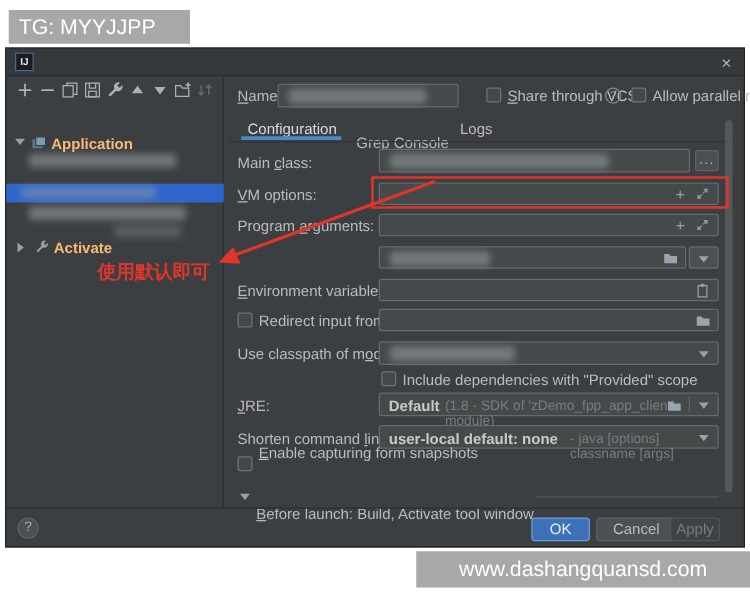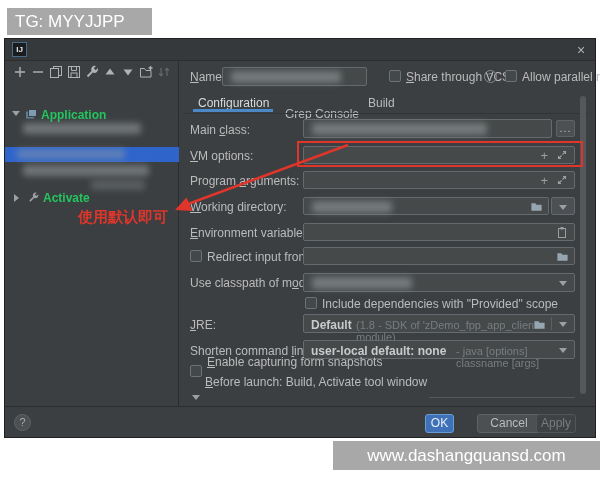--- a/index.html
+++ b/index.html
@@ -14,21 +14,21 @@
 
   
   .dialog { left:4px; top:38px; width:592px; height:400px; background:#3c3f41; border:1px solid #202123; color:#bbbbbb; font-size:12px; }
   .titlebar { left:0; top:0; width:100%; height:22px; background:#36393b; border-bottom:1px solid #2b2d2e; }
   .title { left:24px; top:4px; font-size:12px; color:#bbbbbb; }
   .appicon { left:7px; top:3px; width:15px; height:15px; background:#1a1d1f; border:1px solid #4a6a8a; color:#e8e8e8; font-size:8px; font-weight:bold; text-align:center; line-height:13px; }
   .close { left:567px; top:2px; width:18px; height:18px; color:#b0b3b5; font-size:14px; text-align:center; line-height:18px; cursor:pointer; }
 
   .leftpanel { left:0; top:22px; width:174px; height:345px; border-right:1px solid #2b2d2e; }
   .toolbar-icon { width:16px; height:16px; top:3px; }
-  .tree-label { font-weight:bold; color:#22c55e; }
+  .tree-label { font-weight:bold; color:#fdba74; }
   .caret-down { width:0; height:0; border-left:4px solid transparent; border-right:4px solid transparent; border-top:5px solid #9da0a2; }
   .caret-right { width:0; height:0; border-top:4px solid transparent; border-bottom:4px solid transparent; border-left:5px solid #9da0a2; }
   .sel-row { left:0; top:86px; width:174px; height:15px; background:#2f65ca; }
   .blob { background:#9aa0a3; opacity:.55; border-radius:3px; filter:blur(3px); }
   .blob2 { background:#7d8386; opacity:.45; border-radius:3px; filter:blur(3px); }
 
   .lbl { color:#bbbbbb; font-size:12px; white-space:nowrap; }
   u { text-decoration:underline; }
   .field { background:#45494a; border:1px solid #646a6d; border-radius:2px; height:19px; }
   .combo { background:#45494a; border:1px solid #646a6d; border-radius:2px; height:19px; }
@@ -139,21 +139,21 @@
     <div class="abs blob" style="left:8px;top:3px;width:110px;height:12px"></div>
   </div>
   <div class="abs cb" style="left:384px;top:31px"></div>
   <span class="abs lbl" style="left:401px;top:31px"><u>S</u>hare through VCS</span>
   <div class="abs infocircle" style="left:479px;top:31px">?</div>
   <div class="abs cb" style="left:500px;top:31px"></div>
   <span class="abs lbl" style="left:517px;top:31px">Allow parallel rn</span>
 
   <span class="abs tab sel" style="left:193px;top:57px">Configuration</span>
   <span class="abs tab" style="left:280px;top:68px">Grep Console</span>
-  <span class="abs tab" style="left:363px;top:57px">Build</span>
+  <span class="abs tab" style="left:363px;top:57px">Logs</span>
   <div class="abs tabs-line"></div>
   <div class="abs tab-underline"></div>
 
   <span class="abs lbl" style="left:185px;top:84px">Main <u>c</u>lass:</span>
   <div class="abs field" style="left:298px;top:80px;width:249px">
     <div class="abs blob" style="left:8px;top:3px;width:175px;height:12px"></div>
   </div>
   <div class="abs browse" style="left:551px;top:81px;width:19px;height:17px">...</div>
 
   <span class="abs lbl" style="left:185px;top:110px"><u>V</u>M options:</span>
@@ -167,21 +167,20 @@
 
   <span class="abs lbl" style="left:185px;top:135px">Program <u>a</u>rguments:</span>
   <div class="abs field" style="left:298px;top:132px;width:272px;height:18px">
     <span class="abs plus-glyph" style="right:26px;top:0">+</span>
     <span class="abs" style="right:6px;top:2px">
       <svg width="12" height="12" viewBox="0 0 12 12">
           <path d="M7 2.5h2.5V5M9.5 2.5 6.5 5.5M5 9.5H2.5V7M2.5 9.5 5.5 6.5" fill="none" stroke="#9da0a2" stroke-width="1.1"></path>
         </svg></span>
   </div>
 
-  <span class="abs lbl" style="left:185px;top:161px"><u>W</u>orking directory:</span>
   <div class="abs field" style="left:298px;top:158px;width:246px;height:18px">
     <div class="abs blob" style="left:8px;top:3px;width:80px;height:12px"></div>
     <span class="abs" style="right:5px;top:2px">
       <svg width="13" height="13" viewBox="0 0 14 14">
           <path d="M1.5 3.5h4.2l1.3 1.7h5.5v6.3H1.5z" fill="#97a5b0"></path>
         </svg></span>
   </div>
   <div class="abs field" style="left:546px;top:158px;width:24px;height:18px;background:#4c5052">
     <span class="tri" style="left:7px;top:7px"></span>
   </div>
@@ -229,28 +228,28 @@
   <div class="abs combo" style="left:298px;top:301px;width:272px">
     <span class="abs boldval" style="left:7px;top:3px;font-size:12px">user-local default: none</span>
     <span class="abs hint" style="left:152px;top:4px;font-size:11px">- java [options] classname [args]</span>
     <span class="tri" style="right:7px;top:7px"></span>
   </div>
 
   <div class="abs cb" style="left:185px;top:326px"></div>
   <span class="abs lbl" style="left:202px;top:316px"><u>E</u>nable capturing form snapshots</span>
 
   <span class="abs caret-down" style="left:187px;top:356px"></span>
-  <span class="abs lbl" style="left:200px;top:336px"><u>B</u>efore launch: Build, Activate tool window</span>
+  <span class="abs lbl" style="left:200px;top:365px"><u>B</u>efore launch: Build, Activate tool window</span>
   <div class="abs" style="left:424px;top:358px;width:146px;height:1px;background:#55595b"></div>
 
   <div class="abs scrollbar"></div>
 
   <div class="abs footer-line"></div>
   <div class="abs helpcircle">?</div>
-  <div class="abs btn primary" style="left:420px;top:375px;width:29px">OK</div>
+  <div class="abs btn primary" style="left:420px;top:375px;width:47px">OK</div>
   <div class="abs btn" style="left:472px;top:375px;width:64px">Cancel</div>
   <div class="abs btn disabled" style="left:531px;top:375px;width:40px">Apply</div>
 </div>
 
 <div class="abs redbox"></div>
 <svg class="overlay" width="600" height="480">
   <line x1="348" y1="145" x2="188" y2="204" stroke="#e0352b" stroke-width="2.5"></line>
   <polygon points="175,210 186.5,197.5 192.5,211" fill="#e0352b"></polygon>
 </svg>
 <div class="abs rednote">使用默认即可</div>

